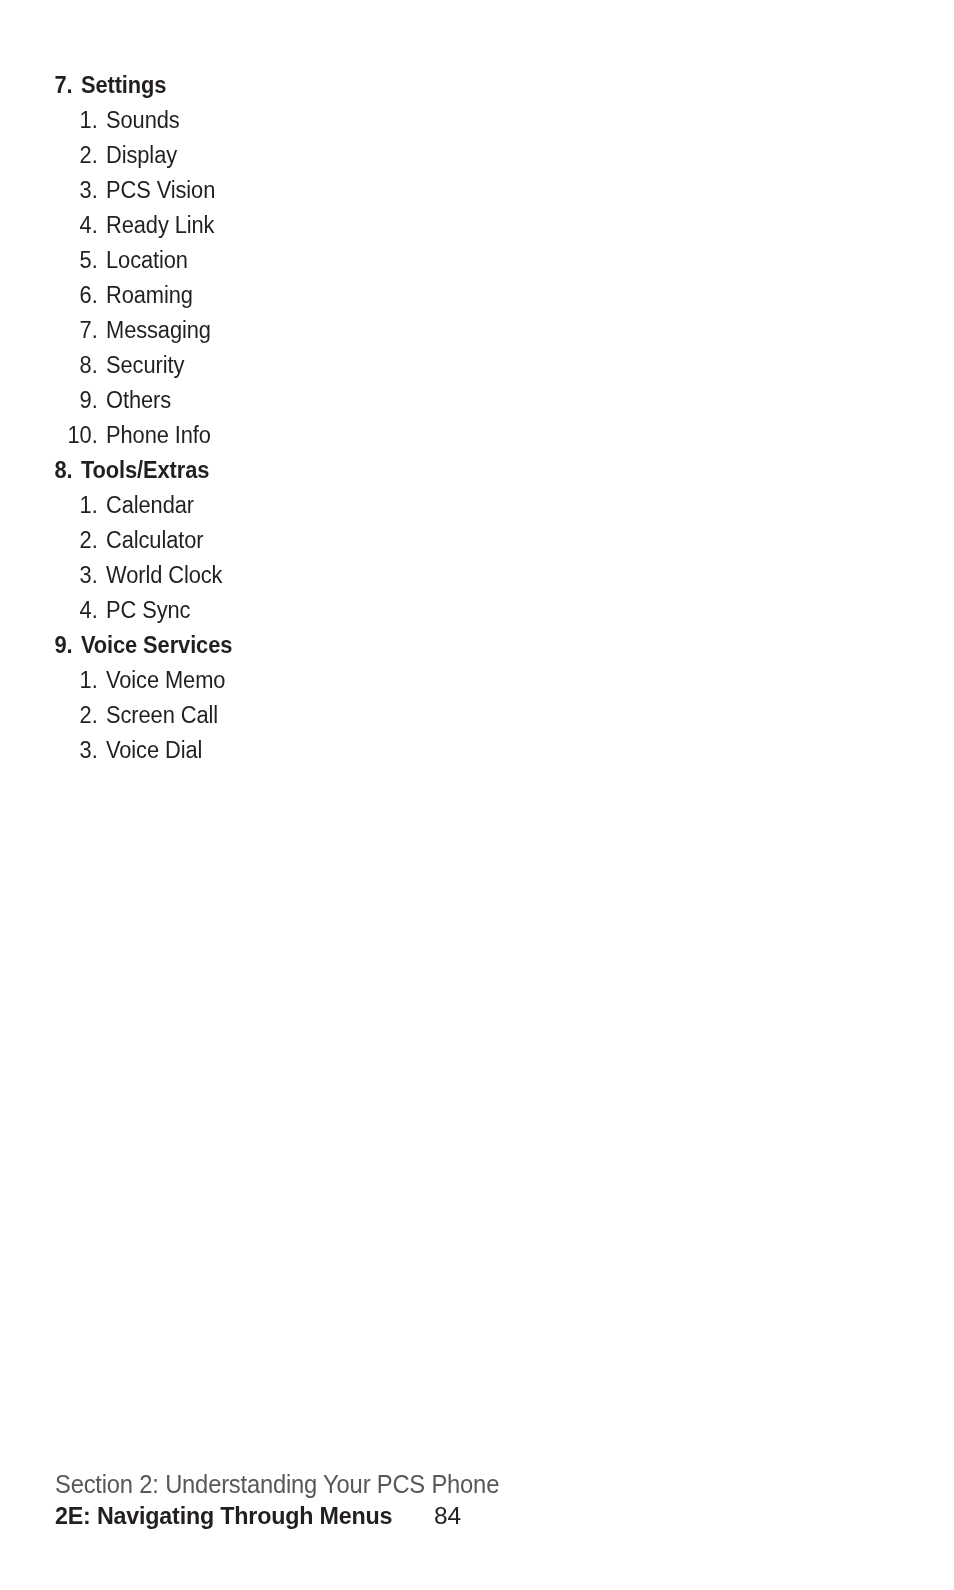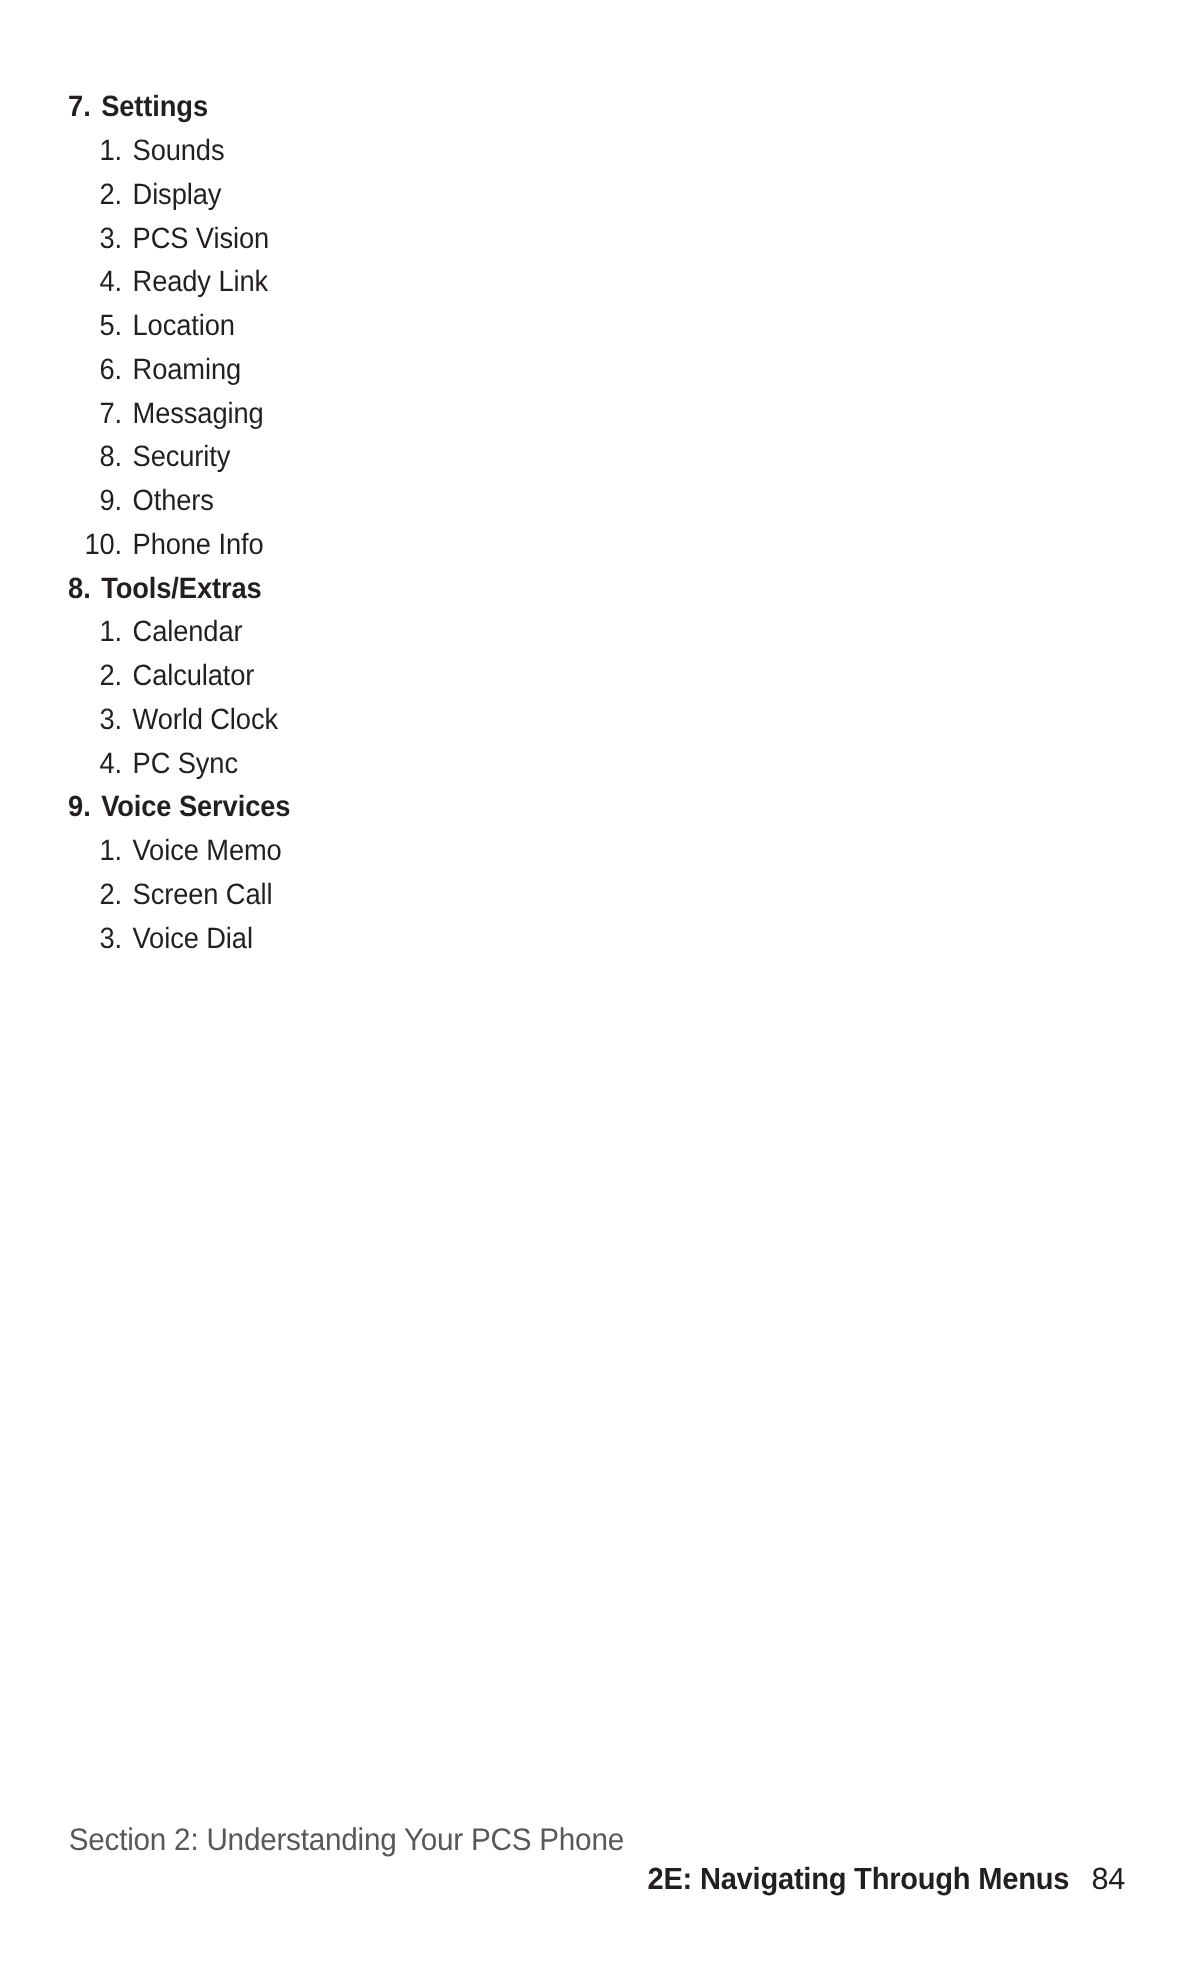--- a/index.html
+++ b/index.html
@@ -83,37 +83,38 @@
   .sub-item .label {
     padding-left: 9px;
     white-space: nowrap;
   }
 
   
   .footer {
     position: absolute;
     left: 55px;
     right: 54px;
-    bottom: 70px;
+    bottom: 58px;
   }
   .footer-section-line {
     color: #58585b;
     font-size: 25px;
     font-weight: normal;
     line-height: 31px;
     letter-spacing: -0.2px;
     transform: scaleX(0.95);
     transform-origin: left bottom;
     white-space: nowrap;
   }
   .footer-bottom-row {
     display: flex;
     align-items: baseline;
-    justify-content: flex-end;
+    justify-content: flex-start;
     line-height: 32px;
+    gap: 24px;
   }
   .footer-chapter-line {
     color: #231f20;
     font-size: 24.5px;
     font-weight: bold;
     letter-spacing: -0.2px;
     transform: scaleX(0.95);
     transform-origin: left bottom;
     white-space: nowrap;
   }

